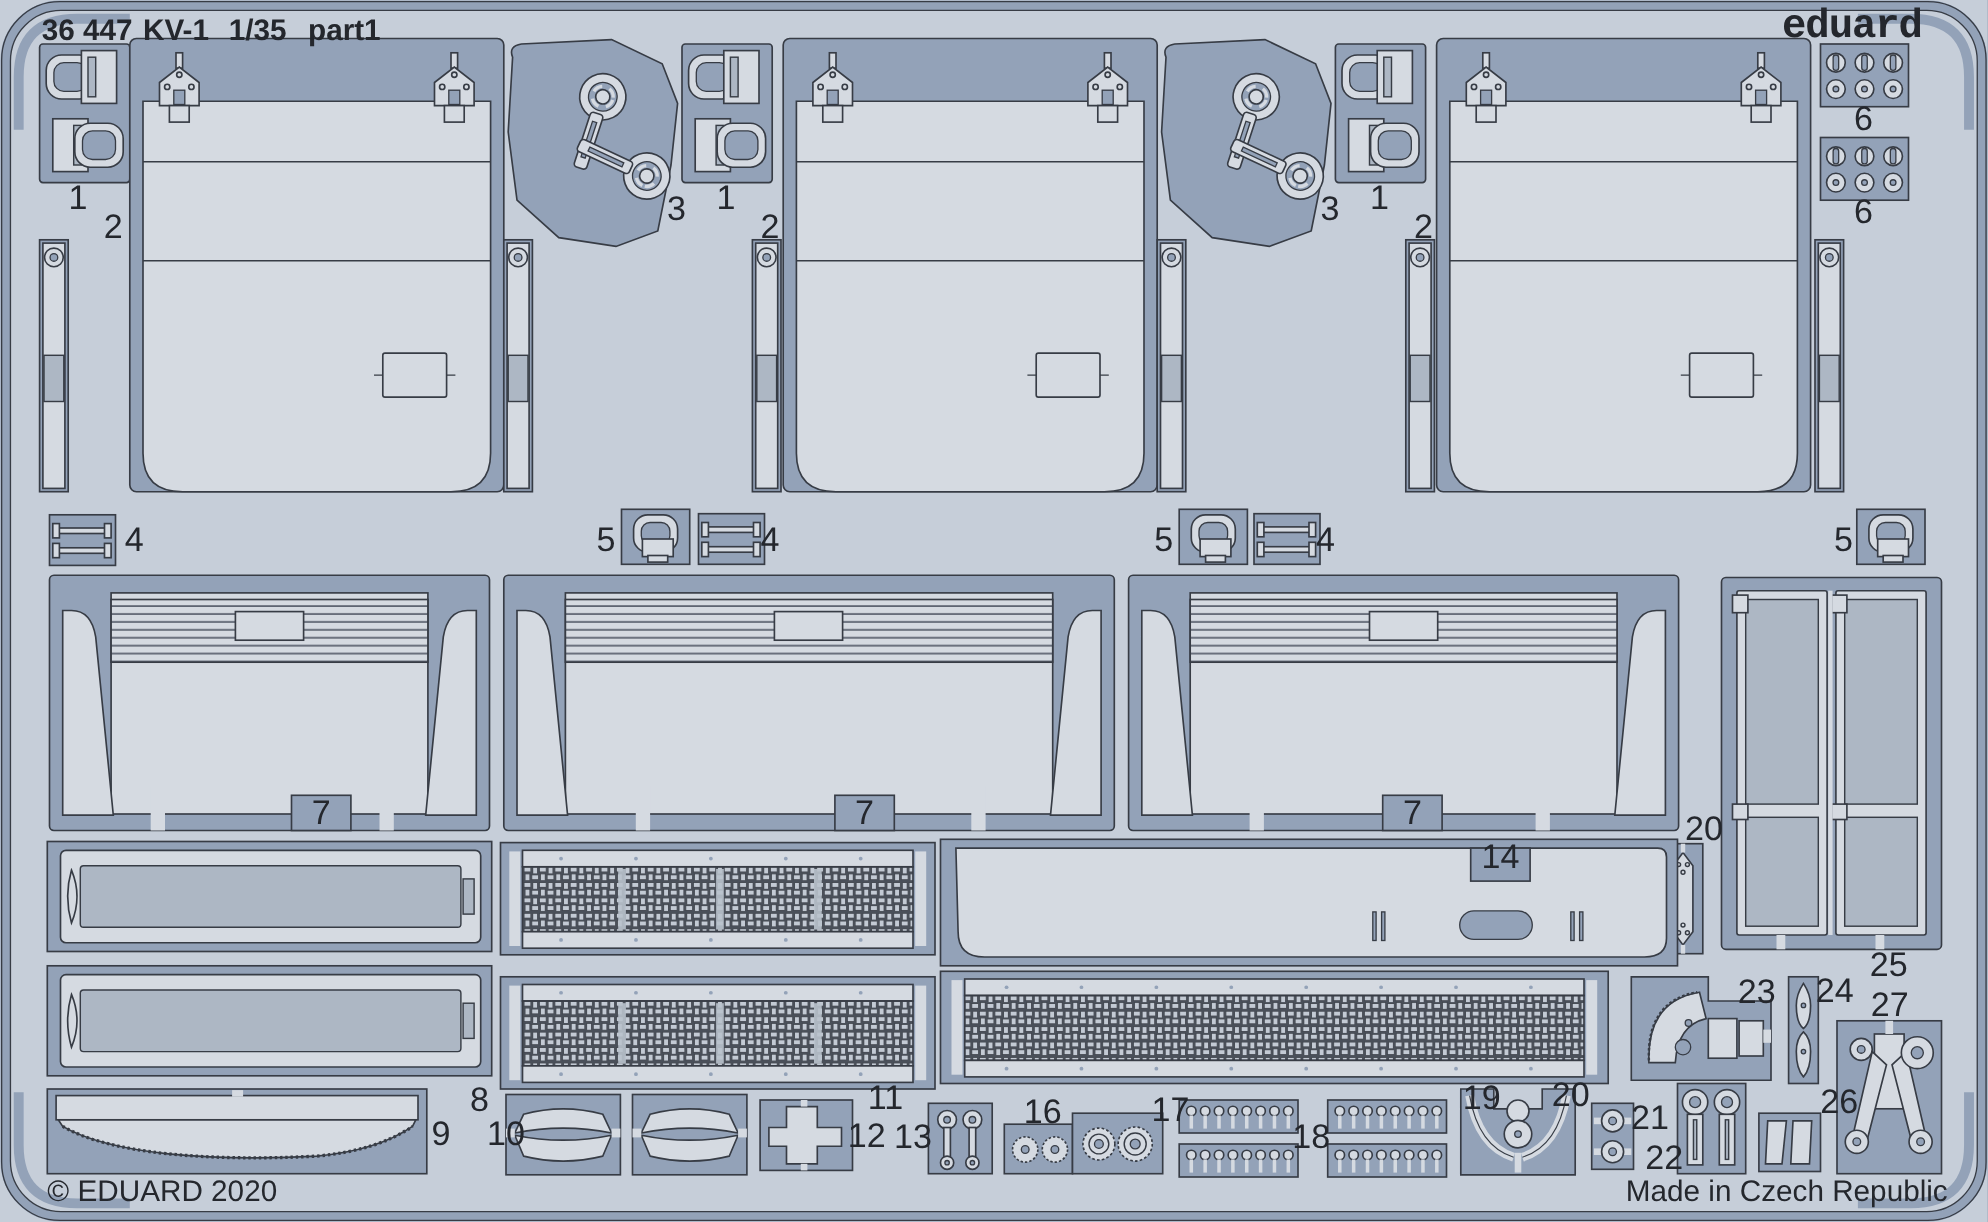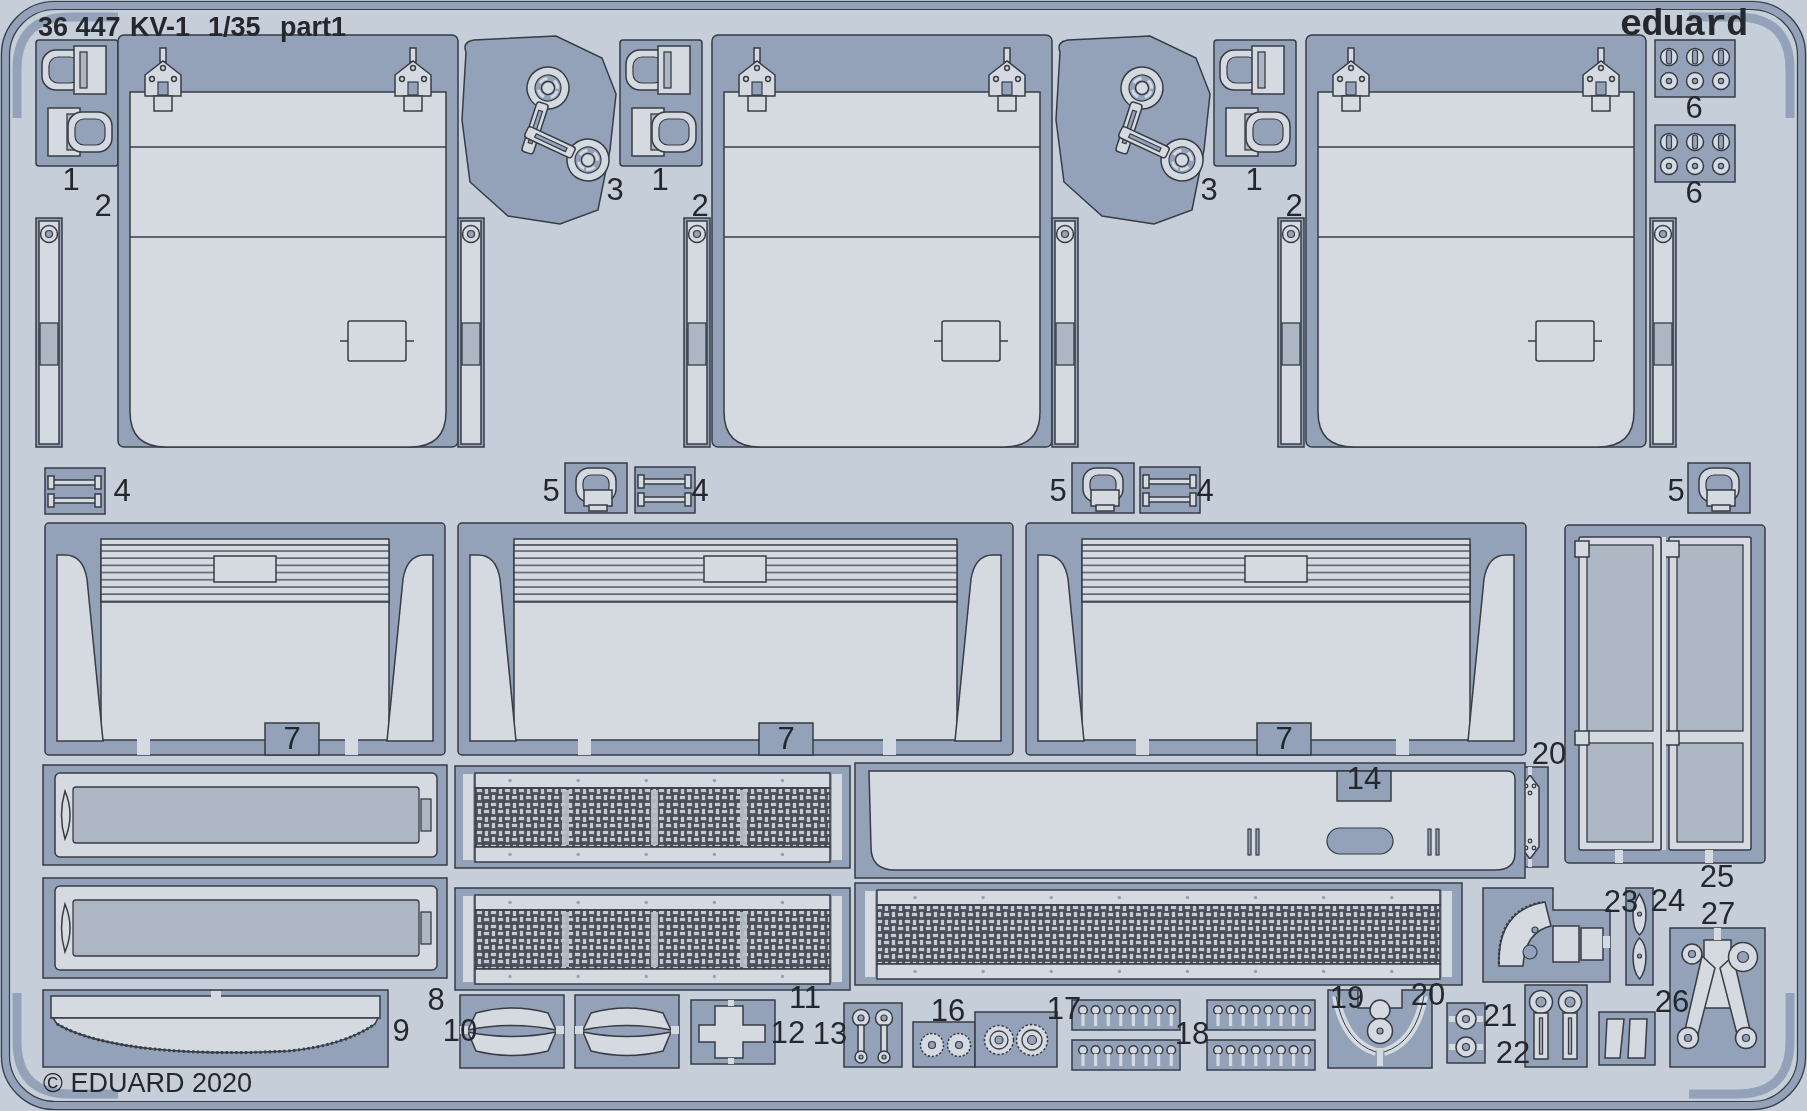--- a/index.html
+++ b/index.html
@@ -561,20 +561,21 @@
         <use href="#l27"></use>
       </g>
 </svg>
 
   <span class="txt hdr" style="left:38px">36 447</span>
   <span class="txt hdr" style="left:130px">KV-1</span>
   <span class="txt hdr" style="left:208px">1/35</span>
   <span class="txt hdr" style="left:280px">part1</span>
   <span class="txt brand">eduard</span>
   <span class="txt foot" style="left:43px">© EDUARD 2020</span>
+  <span class="txt foot" style="left:1478px">Made in Czech Republic</span>
 
   <div style="position:absolute;left:0;top:0;width:100%;height:100%;">
       <span class="plabel" style="left: 71px; top: 180px;">1</span>
       <span class="plabel" style="left: 660px; top: 180px;">1</span>
       <span class="plabel" style="left: 1254px; top: 180px;">1</span>
       <span class="plabel" style="left: 103px; top: 206px;">2</span>
       <span class="plabel" style="left: 700px; top: 206px;">2</span>
       <span class="plabel" style="left: 1294px; top: 206px;">2</span>
       <span class="plabel" style="left: 615px; top: 190px;">3</span>
       <span class="plabel" style="left: 1209px; top: 190px;">3</span>
@@ -597,19 +598,19 @@
       <span class="plabel" style="left: 830px; top: 1034px;">13</span>
       <span class="plabel" style="left: 1364px; top: 779px;">14</span>
       <span class="plabel" style="left: 1549px; top: 754px;">20</span>
       <span class="plabel" style="left: 948px; top: 1011px;">16</span>
       <span class="plabel" style="left: 1016px; top: 1009px; margin-left: 48px;">17</span>
       <span class="plabel" style="left: 1192px; top: 1034px;">18</span>
       <span class="plabel" style="left: 1347px; top: 998px;">19</span>
       <span class="plabel" style="left: 1428px; top: 995px;">20</span>
       <span class="plabel" style="left: 1500px; top: 1016px;">21</span>
       <span class="plabel" style="left: 1513px; top: 1053px;">22</span>
-      <span class="plabel" style="left: 1597px; top: 902px; margin-left: 24px;">23</span>
+      <span class="plabel" style="left: 1597px; top: 902px;">23</span>
       <span class="plabel" style="left: 1668px; top: 901px;">24</span>
       <span class="plabel" style="left: 1717px; top: 877px;">25</span>
       <span class="plabel" style="left: 1627px; top: 1002px; margin-left: 45px;">26</span>
       <span class="plabel" style="left: 1718px; top: 914px;">27</span>
     </div>
 </div>
 
 </body></html>

